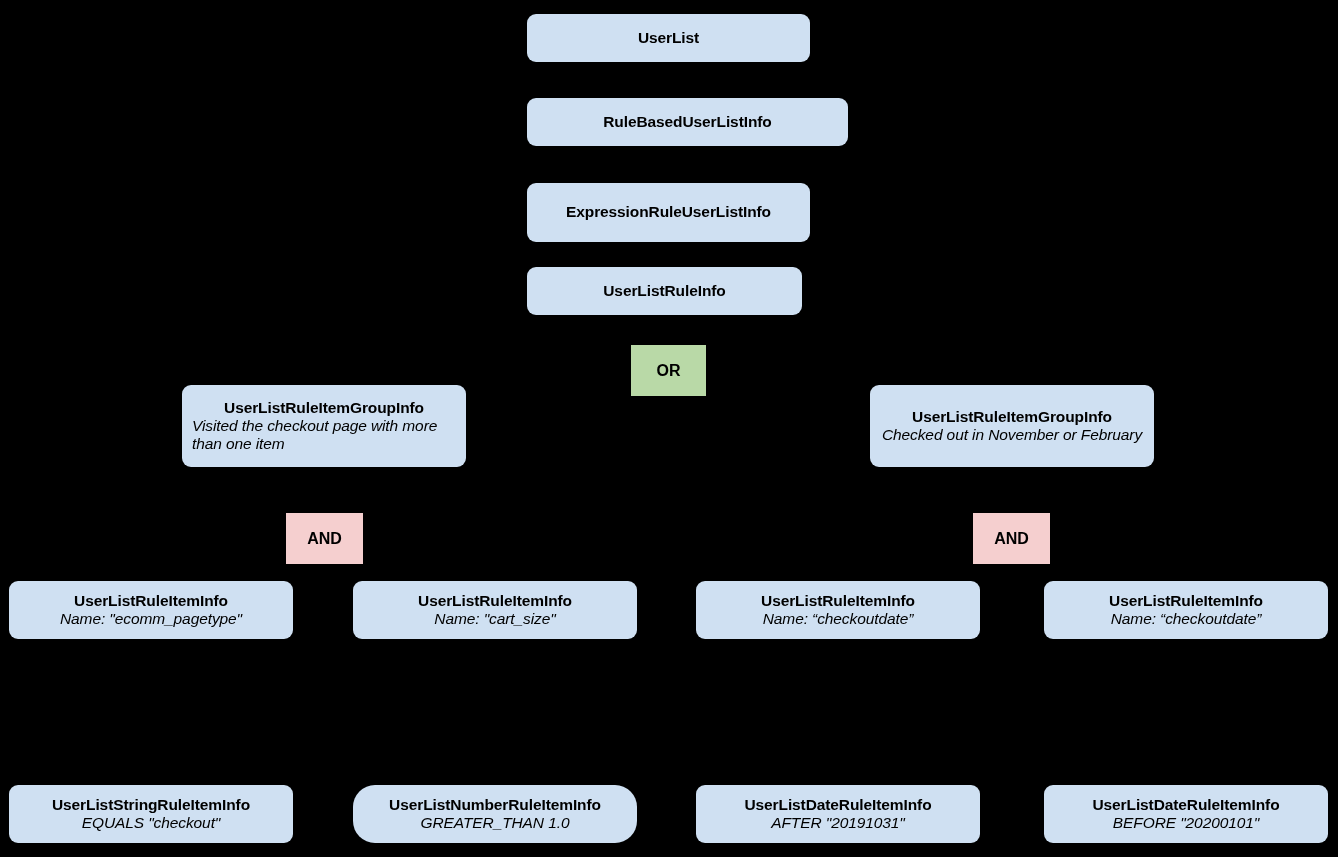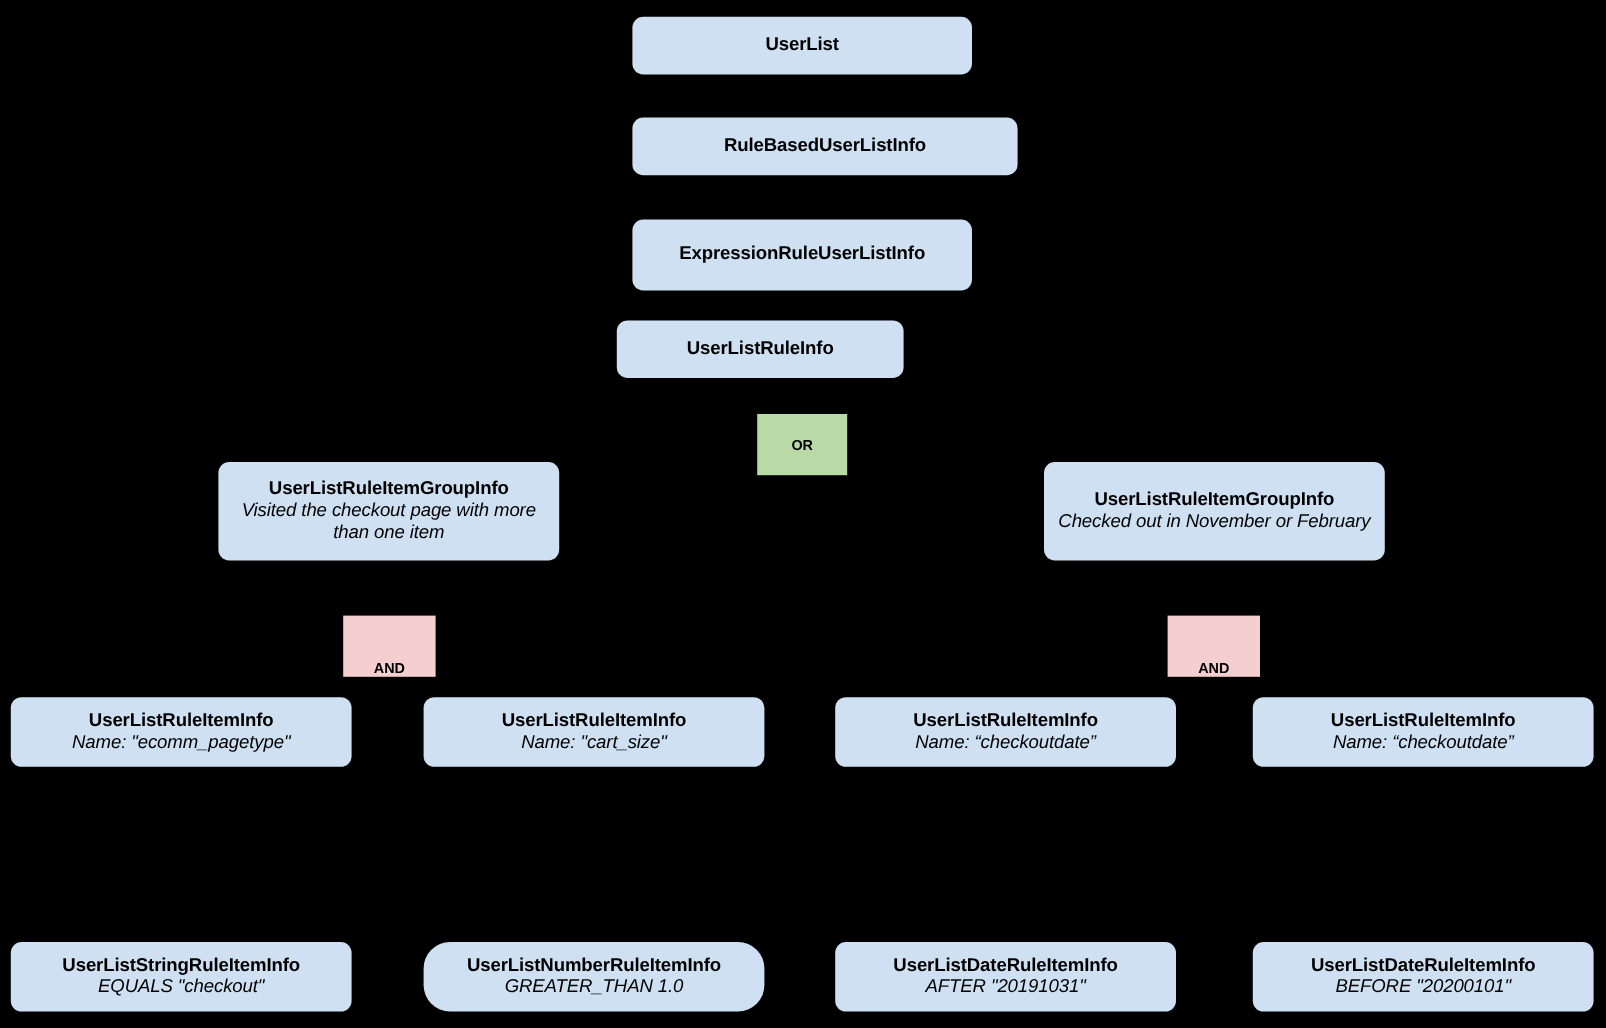--- a/index.html
+++ b/index.html
@@ -22,21 +22,21 @@
   
   .node {
     position: absolute;
     box-sizing: border-box;
     background: #cfe0f2;
     border-radius: 9px;
     display: flex;
     flex-direction: column;
     align-items: center;
     justify-content: center;
-    text-align: center;
+    text-align: left;
     color: #000000;
     padding: 4px 10px;
     line-height: 1.18;
   }
   .node .title {
     font-weight: bold;
     font-size: 15.5px;
     letter-spacing: -0.1px;
     white-space: nowrap;
   }
@@ -45,46 +45,46 @@
     font-size: 15.5px;
     letter-spacing: -0.1px;
   }
   
   .op {
     position: absolute;
     box-sizing: border-box;
     display: flex;
     align-items: center;
     justify-content: center;
-    font-size: 12px;
+    font-size: 16px;
     font-weight: bold;
     color: #000000;
     border-radius: 0;
   }
   .op-or  { background: #b9d9a7; }
-  .op-and { background: #f5cfcf; align-items: flex-end; }
+  .op-and { background: #f5cfcf; }
 </style>
 </head>
 <body>
 
 <div id="canvas">
 
   <div class="node" style="left:527px; top:14px; width:283px; height:48px;">
     <div class="title">UserList</div>
   </div>
 
   <div class="node" style="left:527px; top:98px; width:321px; height:48px;">
     <div class="title">RuleBasedUserListInfo</div>
   </div>
 
   <div class="node" style="left:527px; top:183px; width:283px; height:59px;">
     <div class="title">ExpressionRuleUserListInfo</div>
   </div>
 
-  <div class="node" style="left:514px; top:267px; width:239px; height:48px;">
+  <div class="node" style="left:527px; top:267px; width:275px; height:48px;">
     <div class="title">UserListRuleInfo</div>
   </div>
 
   <div class="op op-or" style="left:631px; top:345px; width:75px; height:51px;">
     <span>OR</span>
   </div>
 
   <div class="node" style="left:182px; top:385px; width:284px; height:82px;">
     <div class="title">UserListRuleItemGroupInfo</div>
     <div class="subtitle">Visited the checkout page with more than one item</div>

